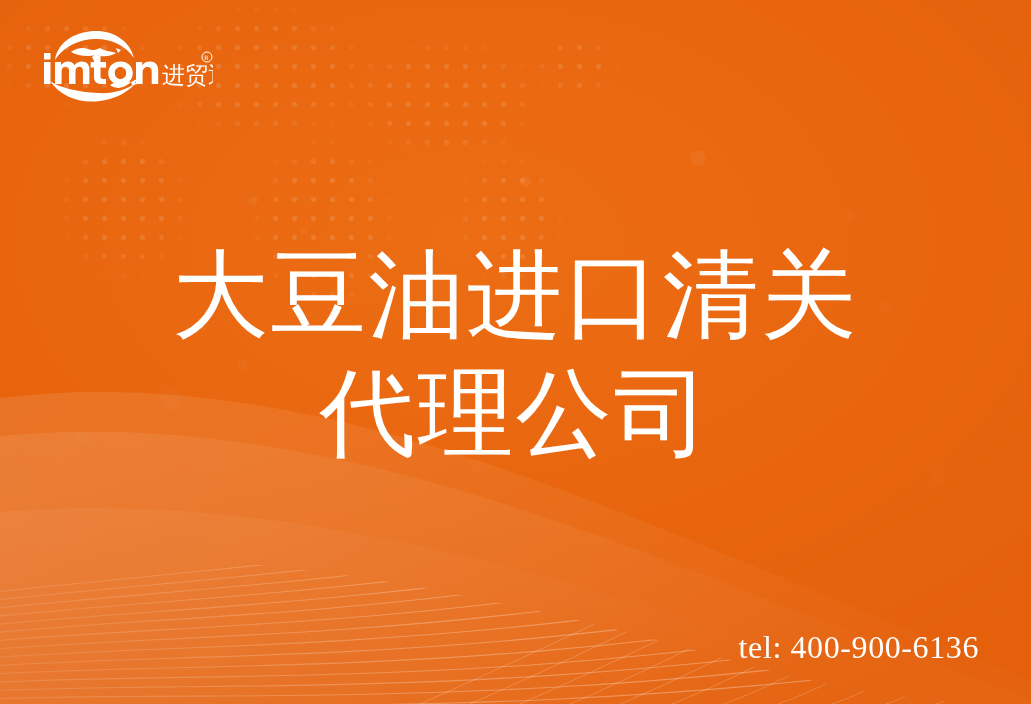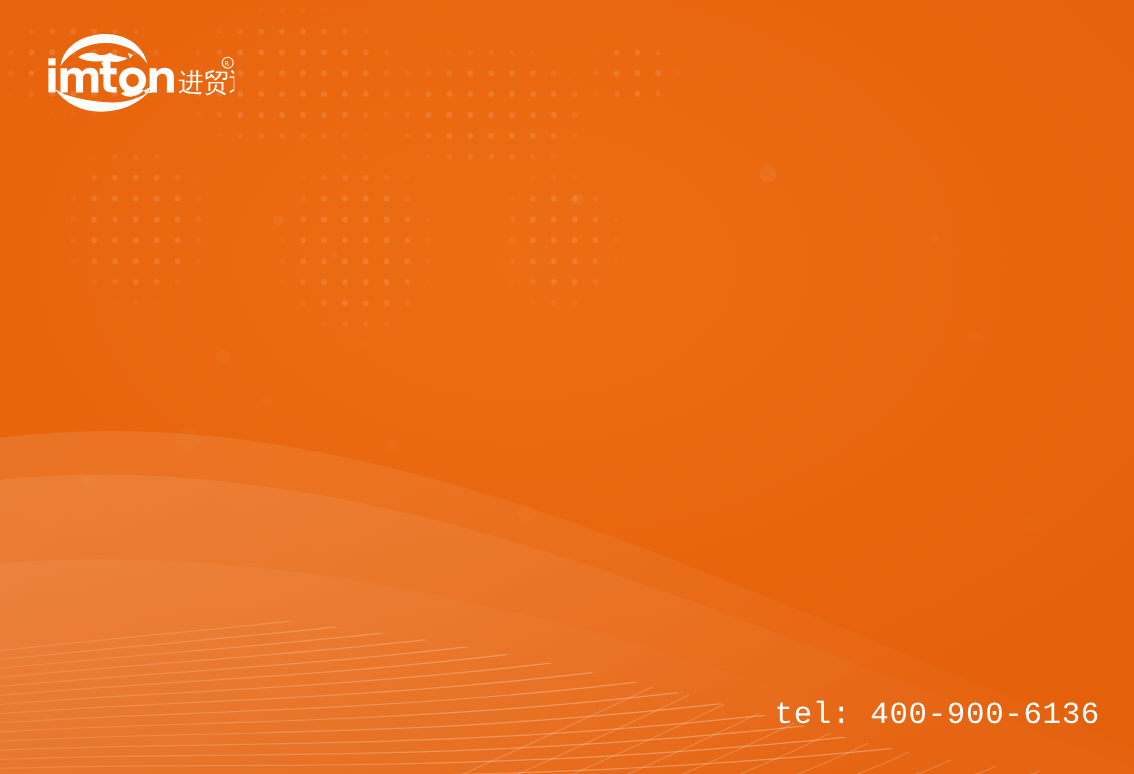--- a/index.html
+++ b/index.html
@@ -86,25 +86,25 @@
     letter-spacing: 2px;
     font-weight: 400;
     font-family: "DejaVu Sans", "Liberation Sans", sans-serif;
     white-space: nowrap;
   }
   #headline .hl-line { display: block; }
 
   
   #phone {
     position: absolute;
-    right: 31px; bottom: 38px;
+    right: 52px; bottom: 38px;
     color: #ffffff;
-    font-size: 28px;
+    font-size: 32px;
     letter-spacing: 0.6px;
-    font-family: Liberation Mono, monospace;
+    font-family: Liberation Serif, serif;
     white-space: nowrap;
   }
 </style>
 </head>
 <body>
 
 <div id="banner">
 
   <div class="layer" id="bg-base"></div>
 
@@ -235,16 +235,20 @@
         <text x="124" y="57">进贸通</text>
       </g>
 
       <g fill="none" stroke="#ffffff" stroke-width="1">
         <circle cx="169" cy="31" r="5"></circle>
       </g>
       <text x="166.2" y="34.4" fill="#ffffff" font-family="DejaVu Sans, sans-serif" font-size="6">R</text>
     </svg>
   </div>
 
+  <div id="headline">
+    <span class="hl-line">大豆油进口清关</span>
+    <span class="hl-line">代理公司</span>
+  </div>
 
   <div id="phone">tel: 400-900-6136</div>
 
 </div>
 
 </body></html>

